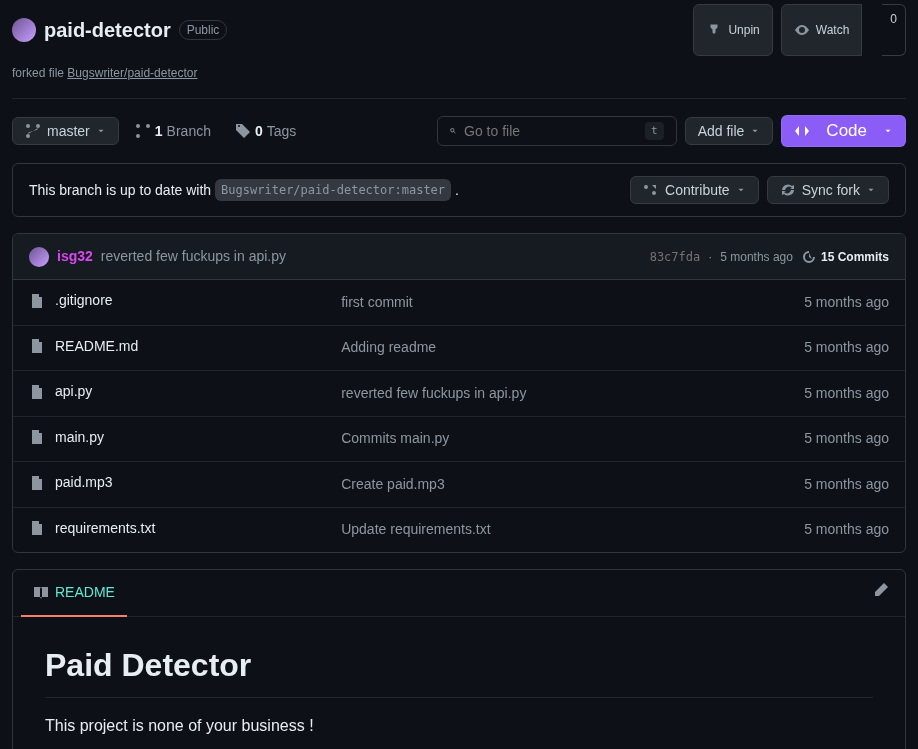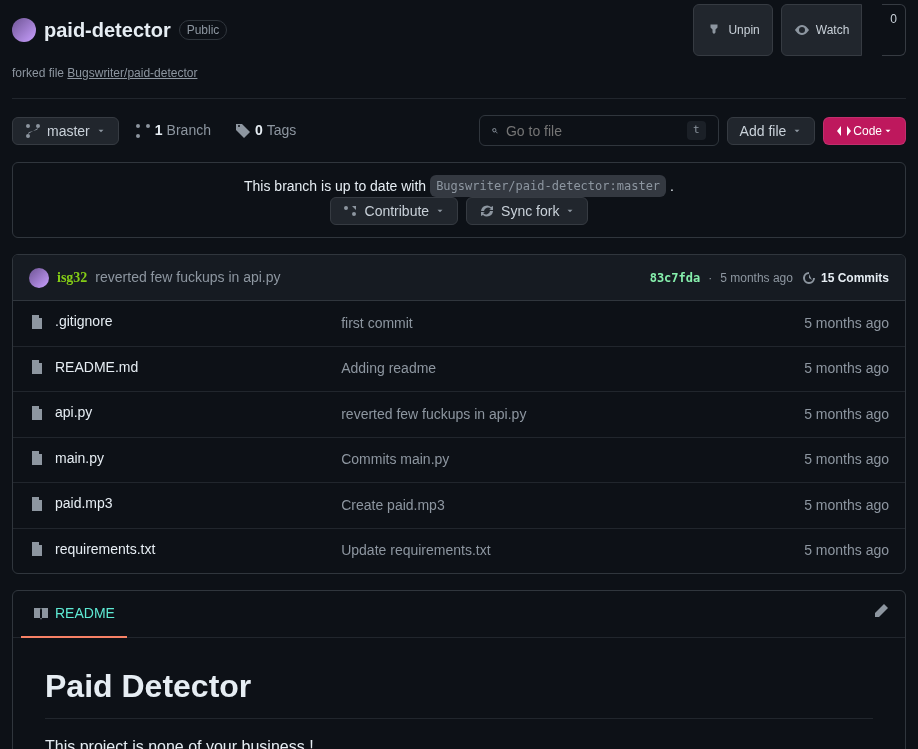--- a/index.html
+++ b/index.html
@@ -108,41 +108,40 @@
     }
     .kbd {
       background: #1b2027;
       color: #8d96a0;
       border-radius: 4px;
       padding: 1px 6px;
       font-size: 11px;
       font-family: ui-monospace, monospace;
     }
     .btn-primary {
-      background: #be185d;
+      background: #8b5cf6;
       border: 1px solid rgba(240,246,252,0.1);
       color: #fff;
       border-radius: 6px;
       padding: 5px 12px;
-      font-size: 12px;
+      font-size: 17px;
       display: inline-flex;
       align-items: center;
-      gap: 1px;
+      gap: 16px;
       cursor: pointer;
     }
     .btn-primary svg { fill: #fff; }
     .status-box {
       border: 1px solid #30363d;
       border-radius: 6px;
       padding: 12px 16px;
       display: flex;
       align-items: center;
       justify-content: space-between;
       margin-bottom: 16px;
-      flex-direction: column;
     }
     .status-left { display: flex; align-items: center; gap: 4px; color: #e6edf3; flex-wrap: wrap; }
     .mono-chip {
       background: #343941;
       color: #8d96a0;
       border-radius: 6px;
       padding: 2px 6px;
       font-family: ui-monospace, SFMono-Regular, monospace;
       font-size: 12px;
     }
@@ -159,24 +158,24 @@
       display: flex;
       align-items: center;
       justify-content: space-between;
       border-bottom: 1px solid #30363d;
     }
     .commit-left { display: flex; align-items: center; gap: 8px; }
     .commit-left .mini-avatar {
       width: 20px; height: 20px; border-radius: 50%;
       background: linear-gradient(135deg,#6e5494,#c9a0ff);
     }
-    .commit-left .author { font-weight: 600; color: #84cc16; font-family: Liberation Serif, serif; }
+    .commit-left .author { font-weight: 600; color: #d946ef; }
     .commit-left .msg { color: #8d96a0; }
     .commit-right { display: flex; align-items: center; gap: 8px; font-size: 12px; }
-    .commit-right .sha { color: #86efac; font-family: ui-monospace, monospace; font-weight: bold; }
+    .commit-right .sha { color: #737373; font-family: ui-monospace, monospace; }
     .commit-right .dot { color: #8d96a0; }
     .commit-right .ago { color: #8d96a0; }
     .commits-link { display: inline-flex; align-items: center; gap: 4px; color: #e6edf3; font-weight: 600; }
     .commits-link svg { fill: #8d96a0; }
     .file-table { width: 100%; border-collapse: collapse; }
     .file-table tr { border-top: 1px solid #21262d; }
     .file-table tr:first-child { border-top: none; }
     .file-table td { padding: 10px 16px; vertical-align: middle; }
     .file-table .name-cell { width: 35%; }
     .file-table .name-cell a { display: inline-flex; align-items: center; gap: 10px; color: #e6edf3; text-decoration: none; }

